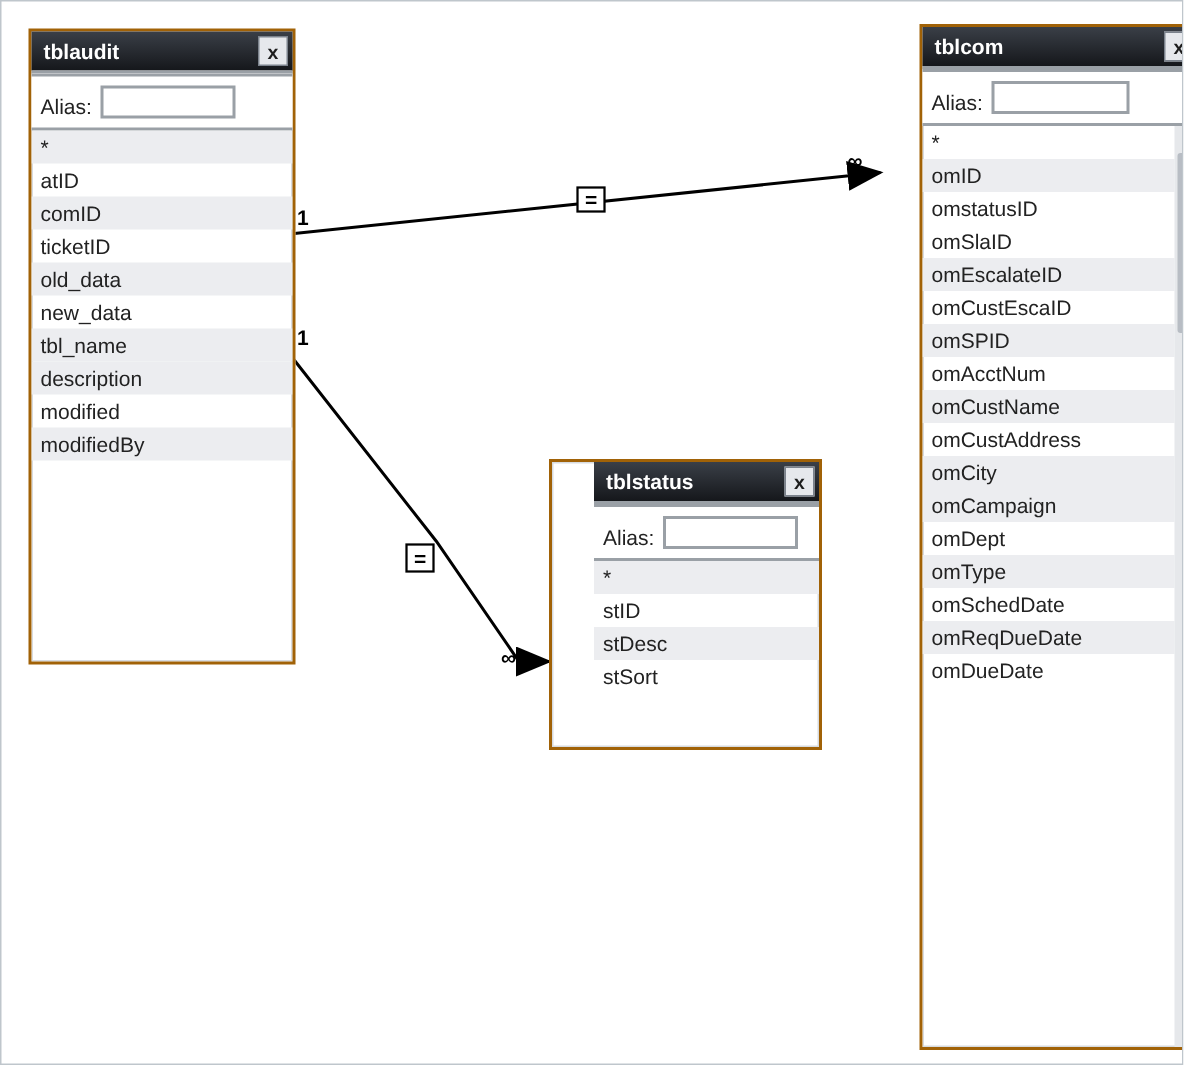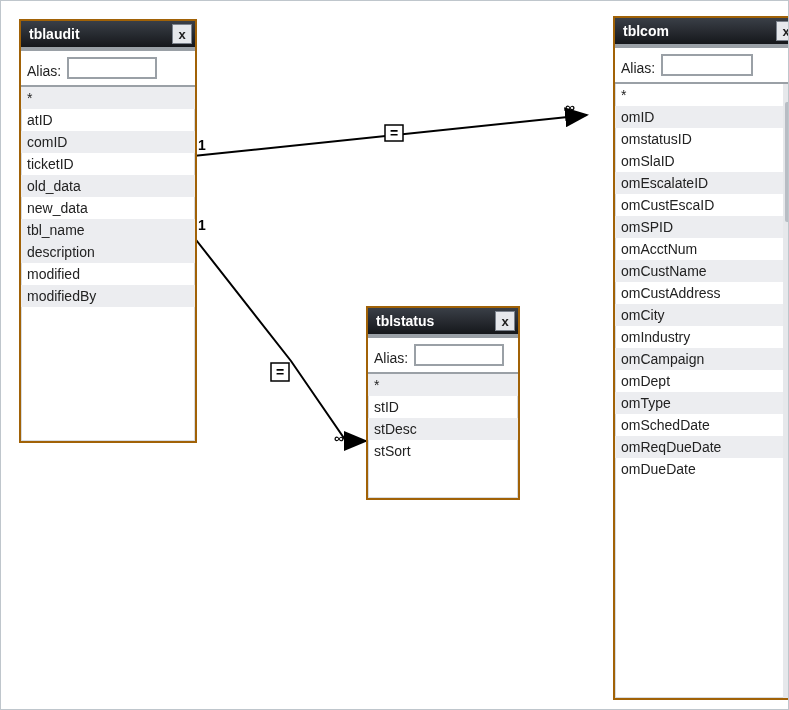--- a/index.html
+++ b/index.html
@@ -15,21 +15,21 @@
   .fields{flex:1;overflow:hidden;position:relative;}
   .fieldlist{list-style:none;margin:0;padding:0;}
   .fieldlist li{padding:3px 6px;white-space:nowrap;overflow:hidden;}
   .fieldlist li.alt{background:#ecedf0;}
   .fieldlist li[data-name="field-item"]{cursor:default;}
   .scroll .fieldlist{margin-right:16px;}
   .vscroll{position:absolute;right:0;top:0;bottom:0;width:16px;background:#e6e8eb;display:flex;flex-direction:column;justify-content:space-between;align-items:center;}
   .vscroll .arrow{width:16px;height:18px;display:flex;align-items:center;justify-content:center;color:#4f565e;font-size:12px;cursor:pointer;}
   .vscroll .thumb{position:absolute;top:18px;left:2px;right:2px;height:120px;background:#b8bdc4;border-radius:2px;}
   #tbl-audit{left:18px;top:18px;width:174px;height:420px;}
-  #tbl-status{left:365px;top:305px;width:150px;height:190px;}
+  #tbl-status{left:365px;top:305px;width:150px;height:190px;padding-left:28px;}
   #tbl-com{left:612px;top:15px;width:184px;height:680px;}
   #tbl-com .aliasrow input{width:92px;}
   .joinlbl{font-size:14px;font-weight:bold;fill:#000;}
   .jbox{fill:#fff;stroke:#000;stroke-width:1.5;}
 </style>
 </head>
 <body>
 <div class="canvas" data-name="query-designer-canvas">
 
 <svg class="conn">
@@ -111,21 +111,20 @@
           <li data-name="field-item" class="alt">omID</li>
           <li data-name="field-item">omstatusID</li>
           <li data-name="field-item">omSlaID</li>
           <li data-name="field-item" class="alt">omEscalateID</li>
           <li data-name="field-item">omCustEscaID</li>
           <li data-name="field-item" class="alt">omSPID</li>
           <li data-name="field-item">omAcctNum</li>
           <li data-name="field-item" class="alt">omCustName</li>
           <li data-name="field-item">omCustAddress</li>
           <li data-name="field-item" class="alt">omCity</li>
-          <li data-name="field-item">omIndustry</li>
           <li data-name="field-item" class="alt">omCampaign</li>
           <li data-name="field-item">omDept</li>
           <li data-name="field-item" class="alt">omType</li>
           <li data-name="field-item">omSchedDate</li>
           <li data-name="field-item" class="alt">omReqDueDate</li>
           <li data-name="field-item">omDueDate</li>
         </ul>
     <div class="vscroll" data-name="scrollbar">
       <div class="arrow" data-name="scroll-up-icon">▴</div>
       <div class="thumb" data-name="scroll-thumb"></div>

